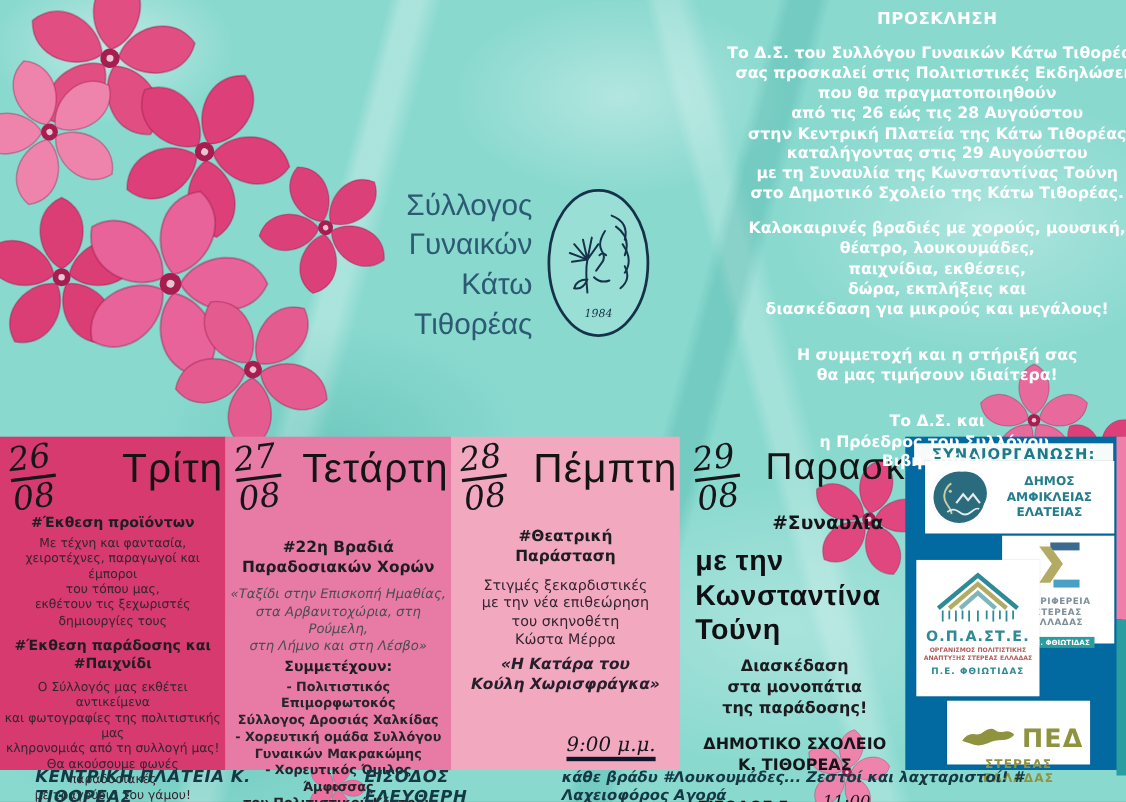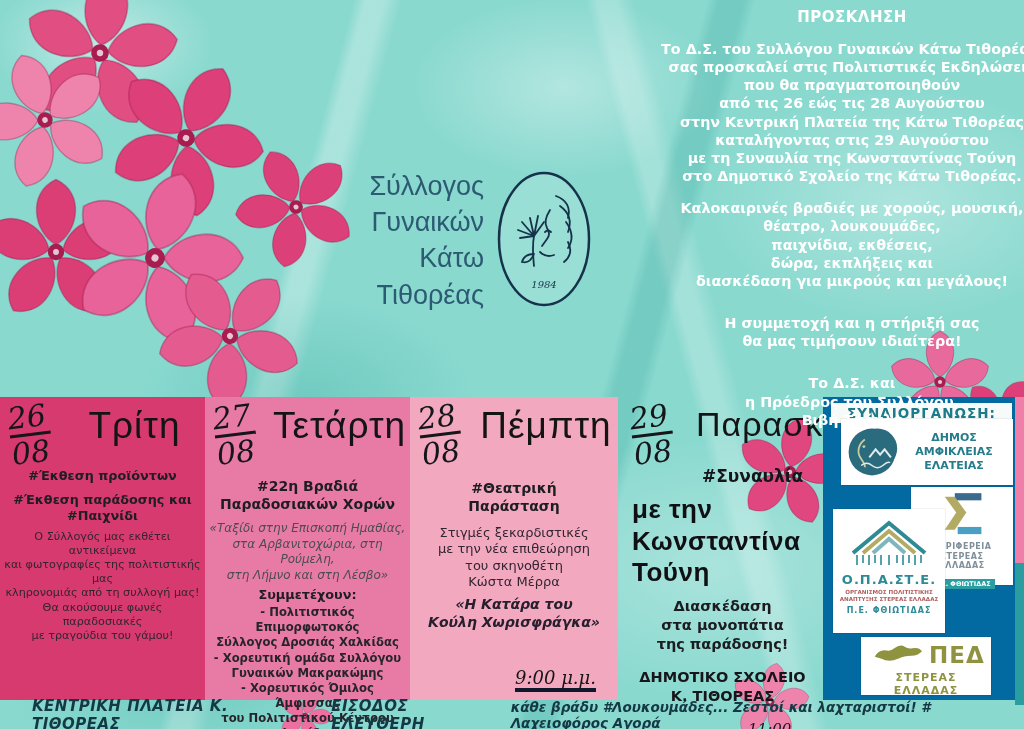--- a/index.html
+++ b/index.html
@@ -49,21 +49,21 @@
   .col{box-sizing:border-box;display:flex;flex-direction:column;padding:6px 2px 8px;}
   .col1{width:205px;background:#d63a6e;}
   .col2{width:205px;background:#e87ba6;}
   .col3{width:208px;background:#f2a9c0;}
   .col4{width:205px;background:transparent;padding-left:6px;}
   .day-head{display:flex;align-items:flex-start;}
   .date{width:58px;margin-left:6px;font-family:"DejaVu Serif",serif;font-style:italic;
     font-size:30px;line-height:.95;color:#15151a;flex-shrink:0;}
   .date .dt{display:inline-block;border-bottom:3px solid #15151a;transform:rotate(-7deg);padding:0 3px 1px 0;}
   .date .db{display:block;margin-top:2px;padding-left:4px;transform:rotate(-7deg);}
-  .day-name{flex:1;text-align:center;font-family:"Liberation Sans",sans-serif;
+  .day-name{flex:1;text-align:right;font-family:"Liberation Sans",sans-serif;
     font-size:37px;color:#141414;margin-top:2px;letter-spacing:1px;}
   .tag{font-weight:bold;font-size:12.8px;color:#1e1e22;text-align:center;margin-top:2px;line-height:1.25;}
   .cbody{font-size:11.2px;color:#332530;text-align:center;line-height:1.26;margin-top:3px;}
   .cquote{font-style:italic;font-size:12px;color:#4c4c52;text-align:center;line-height:1.3;margin-top:8px;}
   .cem{font-weight:bold;font-style:italic;font-size:11.8px;color:#27202c;text-align:center;line-height:1.3;margin-top:3px;}
   .clist{font-weight:bold;font-size:11.6px;color:#27242c;text-align:center;line-height:1.3;margin-top:2px;}
   .time{margin-top:auto;align-self:flex-end;margin-right:20px;font-family:"DejaVu Serif",serif;
     font-style:italic;font-size:18px;color:#15151a;border-bottom:4px solid #0f172a;line-height:1.1;}
   
   .col4 .day-name{font-size:34px;text-align:left;padding-left:8px;}
@@ -84,21 +84,21 @@
   .card1{left:18px;top:22px;width:172px;height:66px;display:flex;align-items:center;padding:4px;box-sizing:border-box;}
   .card1 .nm{flex:1;text-align:center;font-weight:bold;font-size:11px;line-height:1.3;color:#257c8b;}
   .card2{left:88px;top:90px;width:102px;height:98px;text-align:center;padding-top:4px;box-sizing:border-box;}
   .card2 .nm{font-weight:bold;font-size:8px;line-height:1.2;color:#7f8f99;letter-spacing:.5px;margin-top:1px;}
   .card2 .sb{display:inline-block;background:#2a9da0;color:#fff;font-weight:bold;font-size:6.5px;
     padding:1px 4px;margin-top:2px;}
   .card3{left:10px;top:112px;width:112px;height:124px;z-index:2;text-align:center;padding-top:4px;box-sizing:border-box;}
   .card3 .nm{font-weight:bold;font-size:13px;color:#2e8a96;letter-spacing:1px;margin-top:1px;}
   .card3 .s1{font-size:5.6px;line-height:1.3;color:#b05e5e;font-weight:bold;margin-top:2px;}
   .card3 .s2{font-size:8px;color:#2e8a96;font-weight:bold;letter-spacing:1px;margin-top:2px;}
-  .card4{left:38px;top:240px;width:130px;height:58px;text-align:center;padding-top:3px;box-sizing:border-box;}
+  .card4{left:38px;top:240px;width:130px;height:58px;text-align:center;padding-top:20px;box-sizing:border-box;}
   .card4 .row{display:flex;align-items:center;justify-content:center;}
   .card4 .nm{font-weight:bold;font-size:23px;color:#8f9340;letter-spacing:1px;line-height:1;}
   .card4 .sb{font-weight:bold;font-size:11px;color:#8f9340;letter-spacing:1px;margin-top:1px;}
 
   
   .strip-pink{position:absolute;left:1015px;top:397px;width:9px;height:166px;background:#ef7fa8;z-index:2;}
   .strip-teal{position:absolute;left:1015px;top:563px;width:9px;height:142px;background:#2a9da0;z-index:2;}
 
   
   .footer{position:absolute;left:0;top:700px;width:1024px;height:29px;z-index:4;display:flex;
@@ -193,39 +193,43 @@
 
     <div class="col col1">
       <div class="day-head">
         <div class="date">
           <span class="dt">26</span>
           <span class="db">08</span>
         </div>
         <div class="day-name">Τρίτη</div>
       </div>
       <div class="tag pre">#Έκθεση προϊόντων</div>
+      <div class="cbody pre">Με τέχνη και φαντασία,
+χειροτέχνες, παραγωγοί και έμποροι
+του τόπου μας,
+εκθέτουν τις ξεχωριστές δημιουργίες τους</div>
       <div class="tag pre" style="margin-top:8px;">#Έκθεση παράδοσης και
 #Παιχνίδι</div>
       <div class="cbody pre" style="margin-top:6px;text-align:center;">Ο Σύλλογός μας εκθέτει αντικείμενα
 και φωτογραφίες της πολιτιστικής μας
 κληρονομιάς από τη συλλογή μας!
 Θα ακούσουμε φωνές παραδοσιακές
 με τραγούδια του γάμου!</div>
 
     </div>
 
     <div class="col col2">
       <div class="day-head">
         <div class="date">
           <span class="dt">27</span>
           <span class="db">08</span>
         </div>
         <div class="day-name">Τετάρτη</div>
       </div>
-      <div class="tag pre" style="font-size:14px;margin-top:12px;">#22η Βραδιά
+      <div class="tag pre" style="font-size:14px;margin-top:24px;">#22η Βραδιά
 Παραδοσιακών Χορών</div>
       <div class="cquote pre">«Ταξίδι στην Επισκοπή Ημαθίας,
 στα Αρβανιτοχώρια, στη Ρούμελη,
 στη Λήμνο και στη Λέσβο»</div>
       <div class="tag pre" style="margin-top:4px;">Συμμετέχουν:</div>
       <div class="clist pre">- Πολιτιστικός Επιμορφωτοκός
 Σύλλογος Δροσιάς Χαλκίδας
 - Χορευτική ομάδα Συλλόγου
 Γυναικών Μακρακώμης
 - Χορευτικός Όμιλος Άμφισσας

